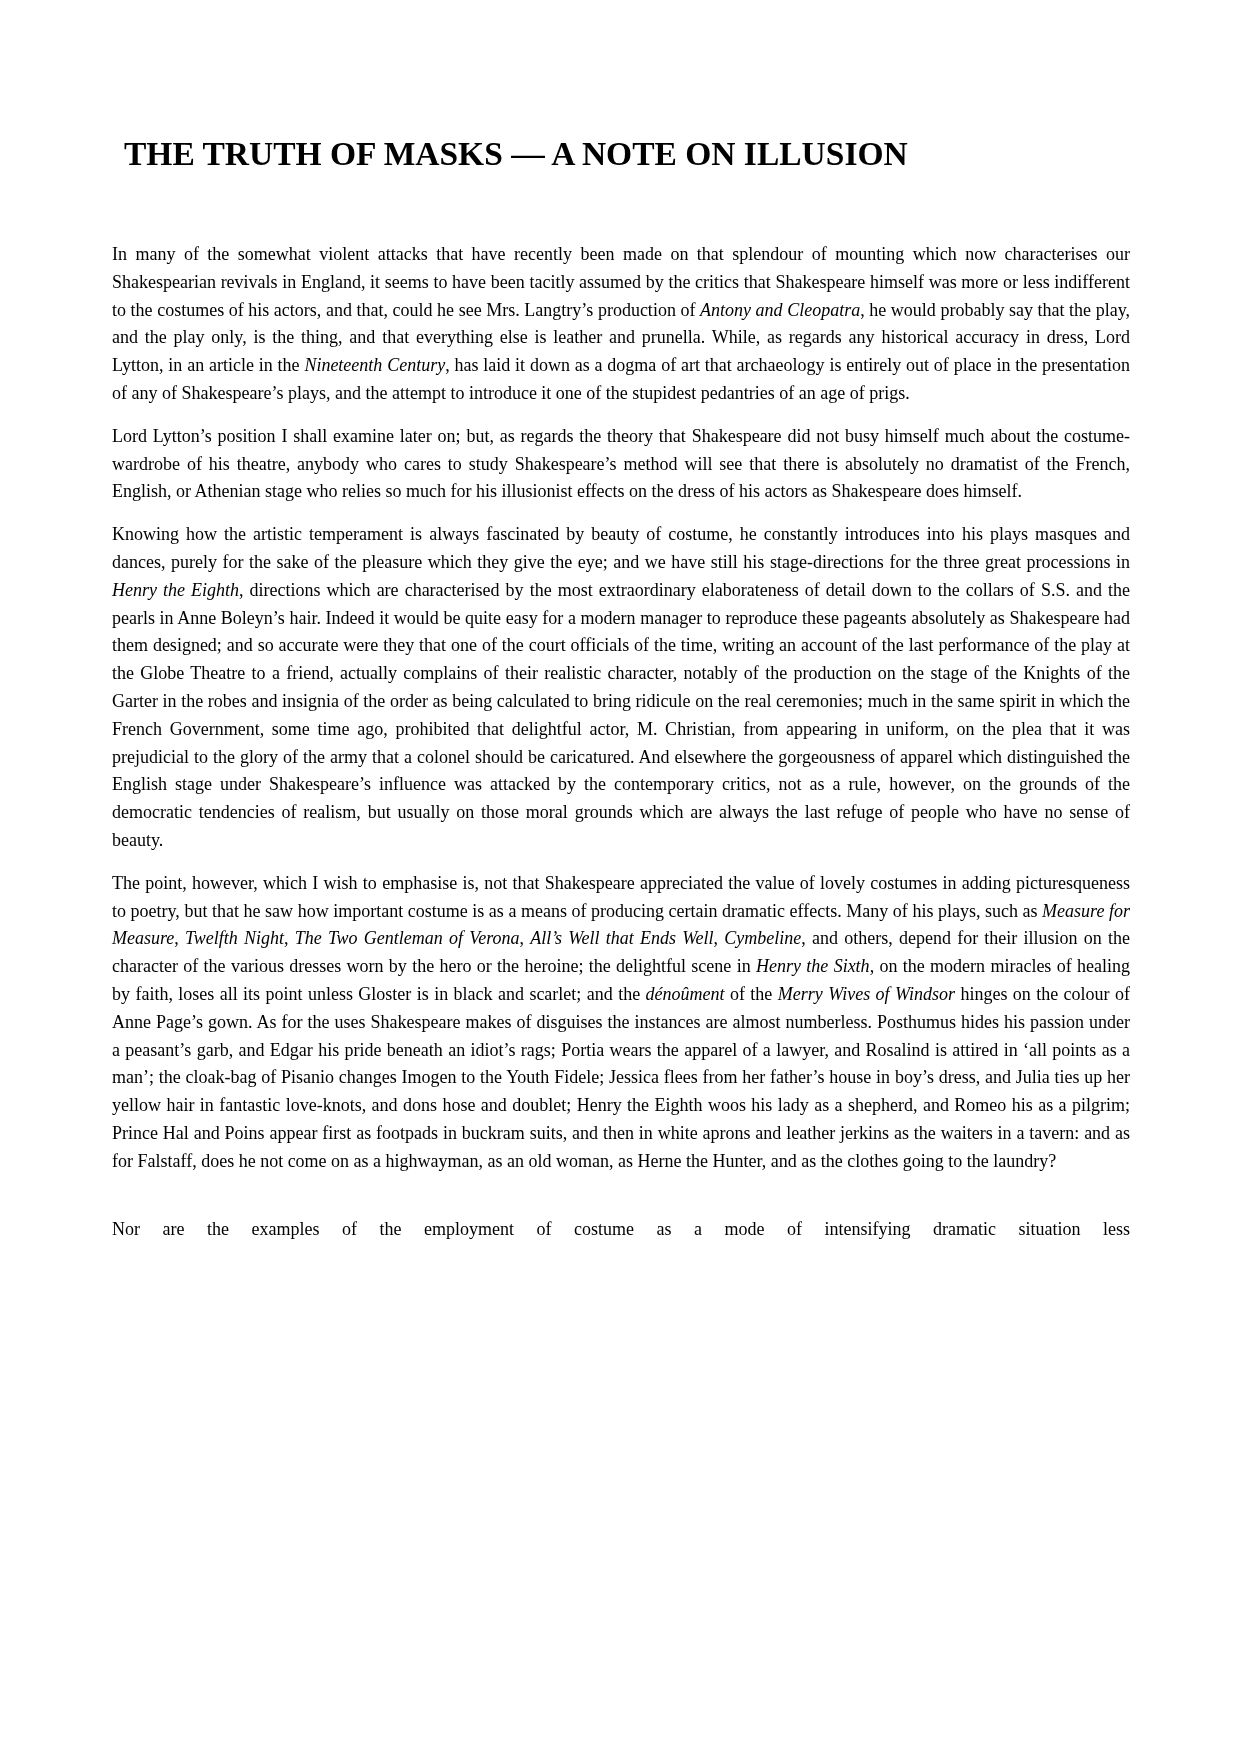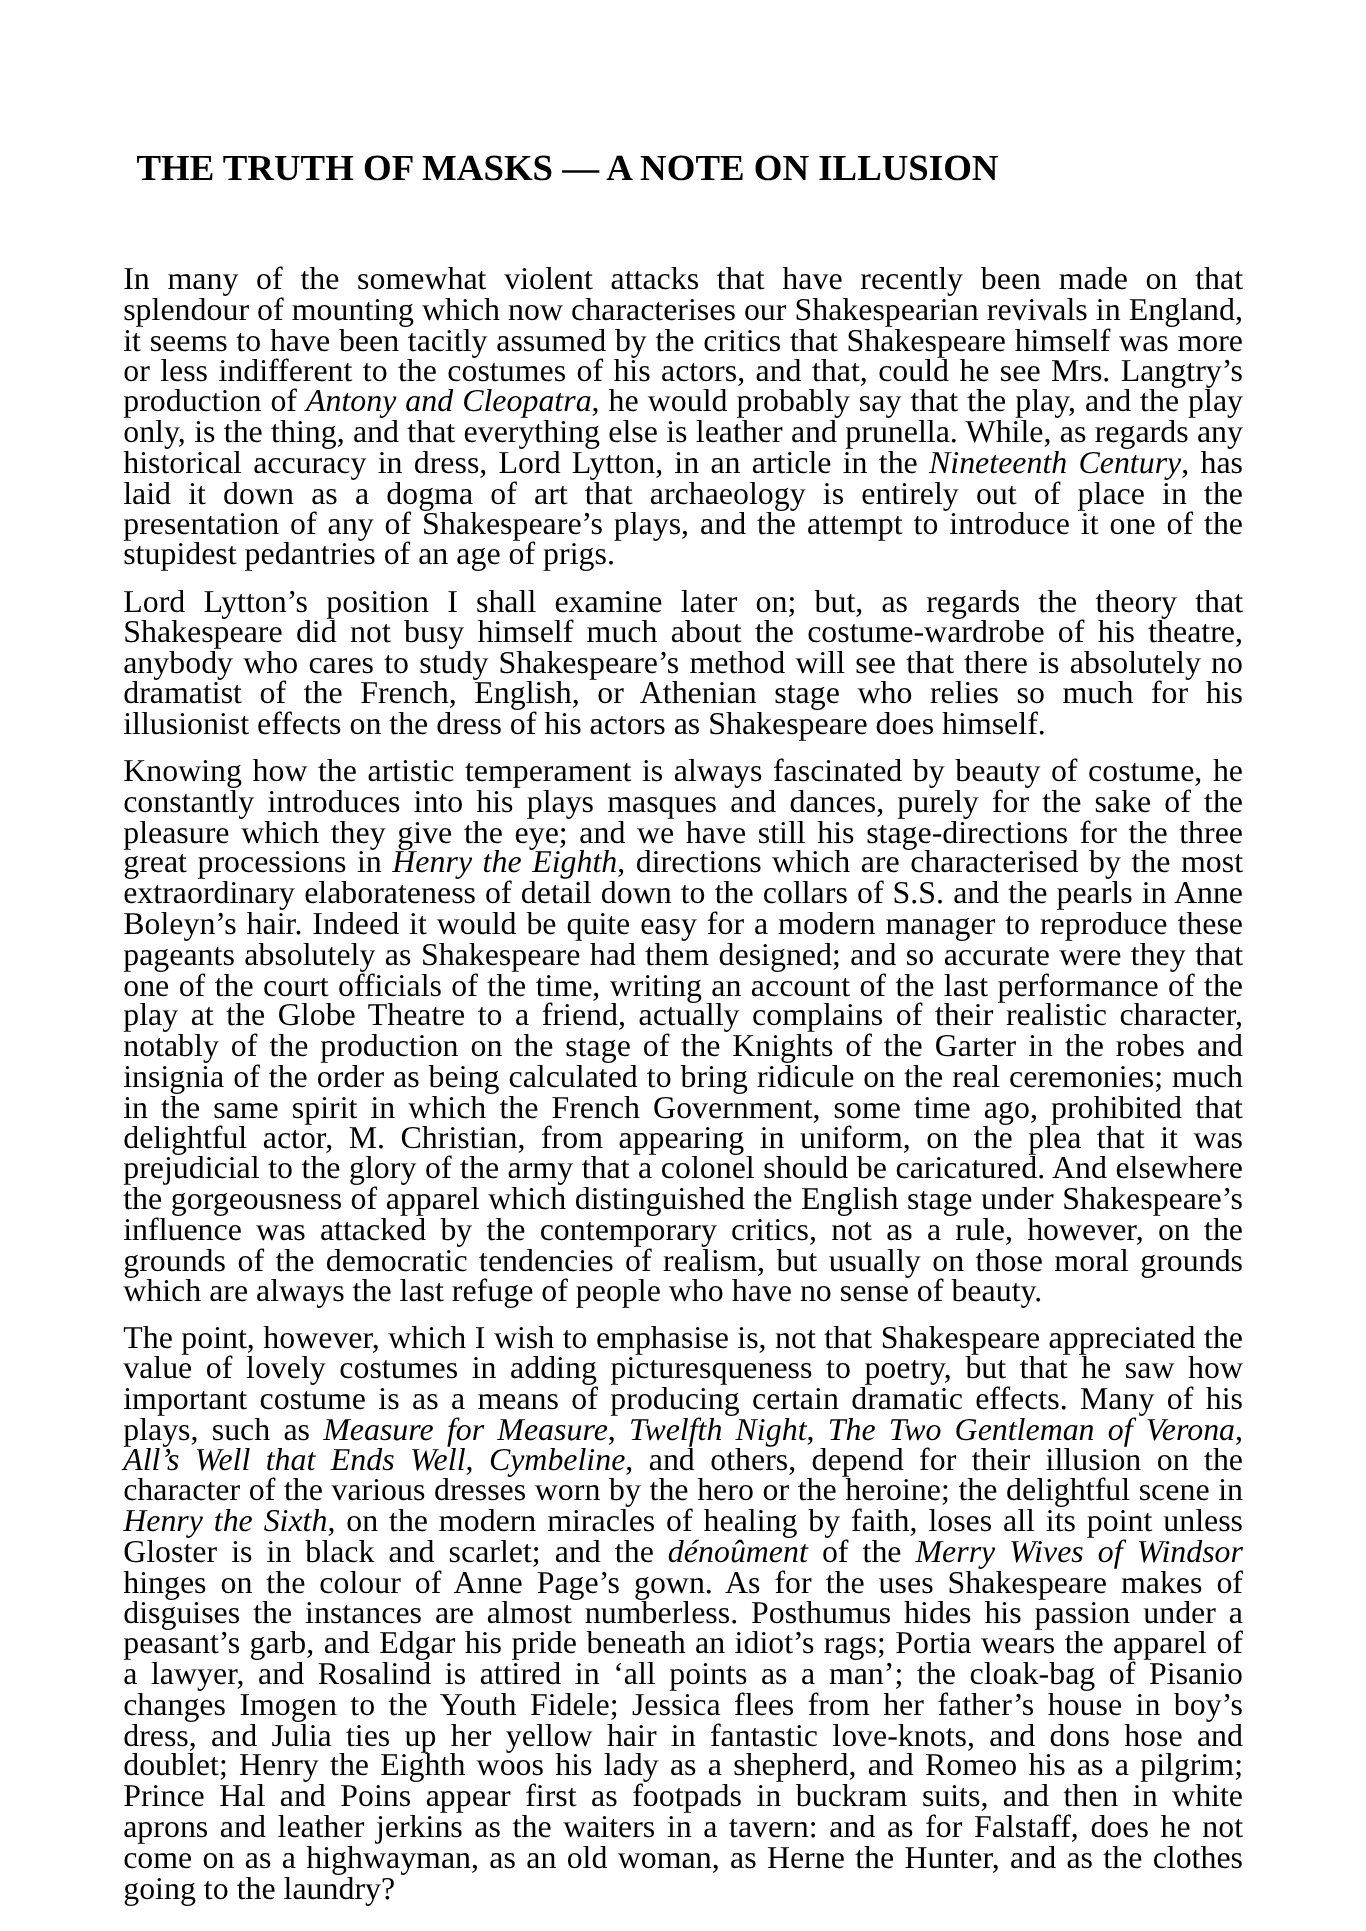--- a/index.html
+++ b/index.html
@@ -8,21 +8,21 @@
       font-family: "Liberation Serif", "DejaVu Serif", serif; color: #000;
     }
     .page { position: absolute; left: 112px; top: 0; width: 1018px; }
     h1 {
       position: absolute; left: 0; top: 122px; margin: 12px;
       font-size: 33.5px; font-weight: bold; letter-spacing: 0; white-space: nowrap;
       line-height: 40px;
     }
     .body-text { position: absolute; left: 0; top: 241px; width: 1018px; }
     p {
-      margin: 0 0 15px 0; font-size: 29px; line-height: 27.8px;
+      margin: 0 0 15px 0; font-size: 18px; line-height: 27.8px;
       text-align: justify; hyphens: none;
     }
     p .it { font-style: italic; }
   </style>
 </head>
 <body>
 
 <div class="page">
   <h1>THE TRUTH OF MASKS — A NOTE ON ILLUSION</h1>
   <div class="body-text">

